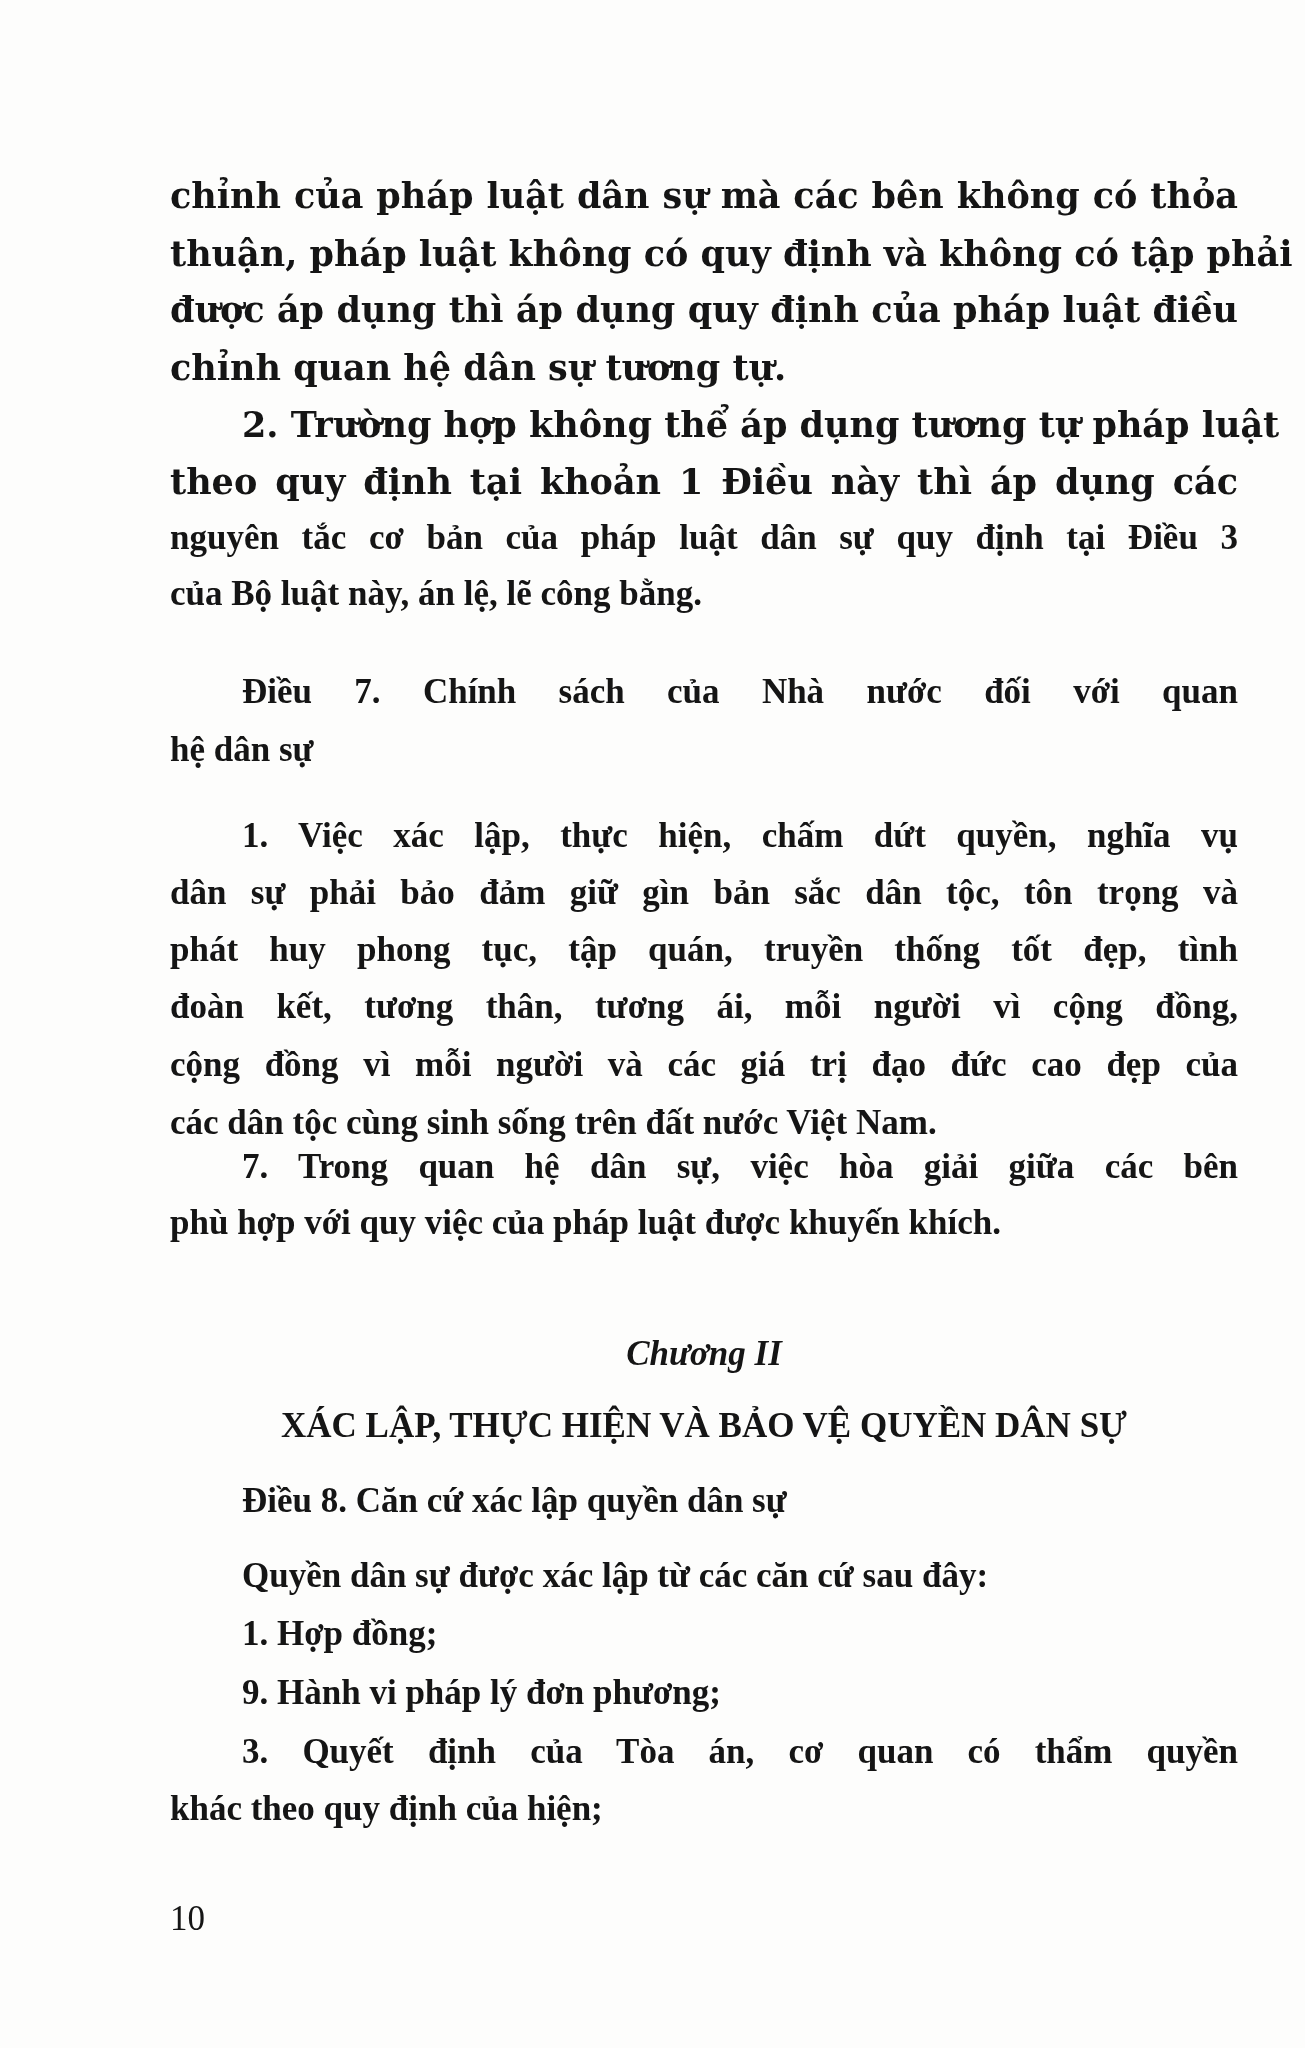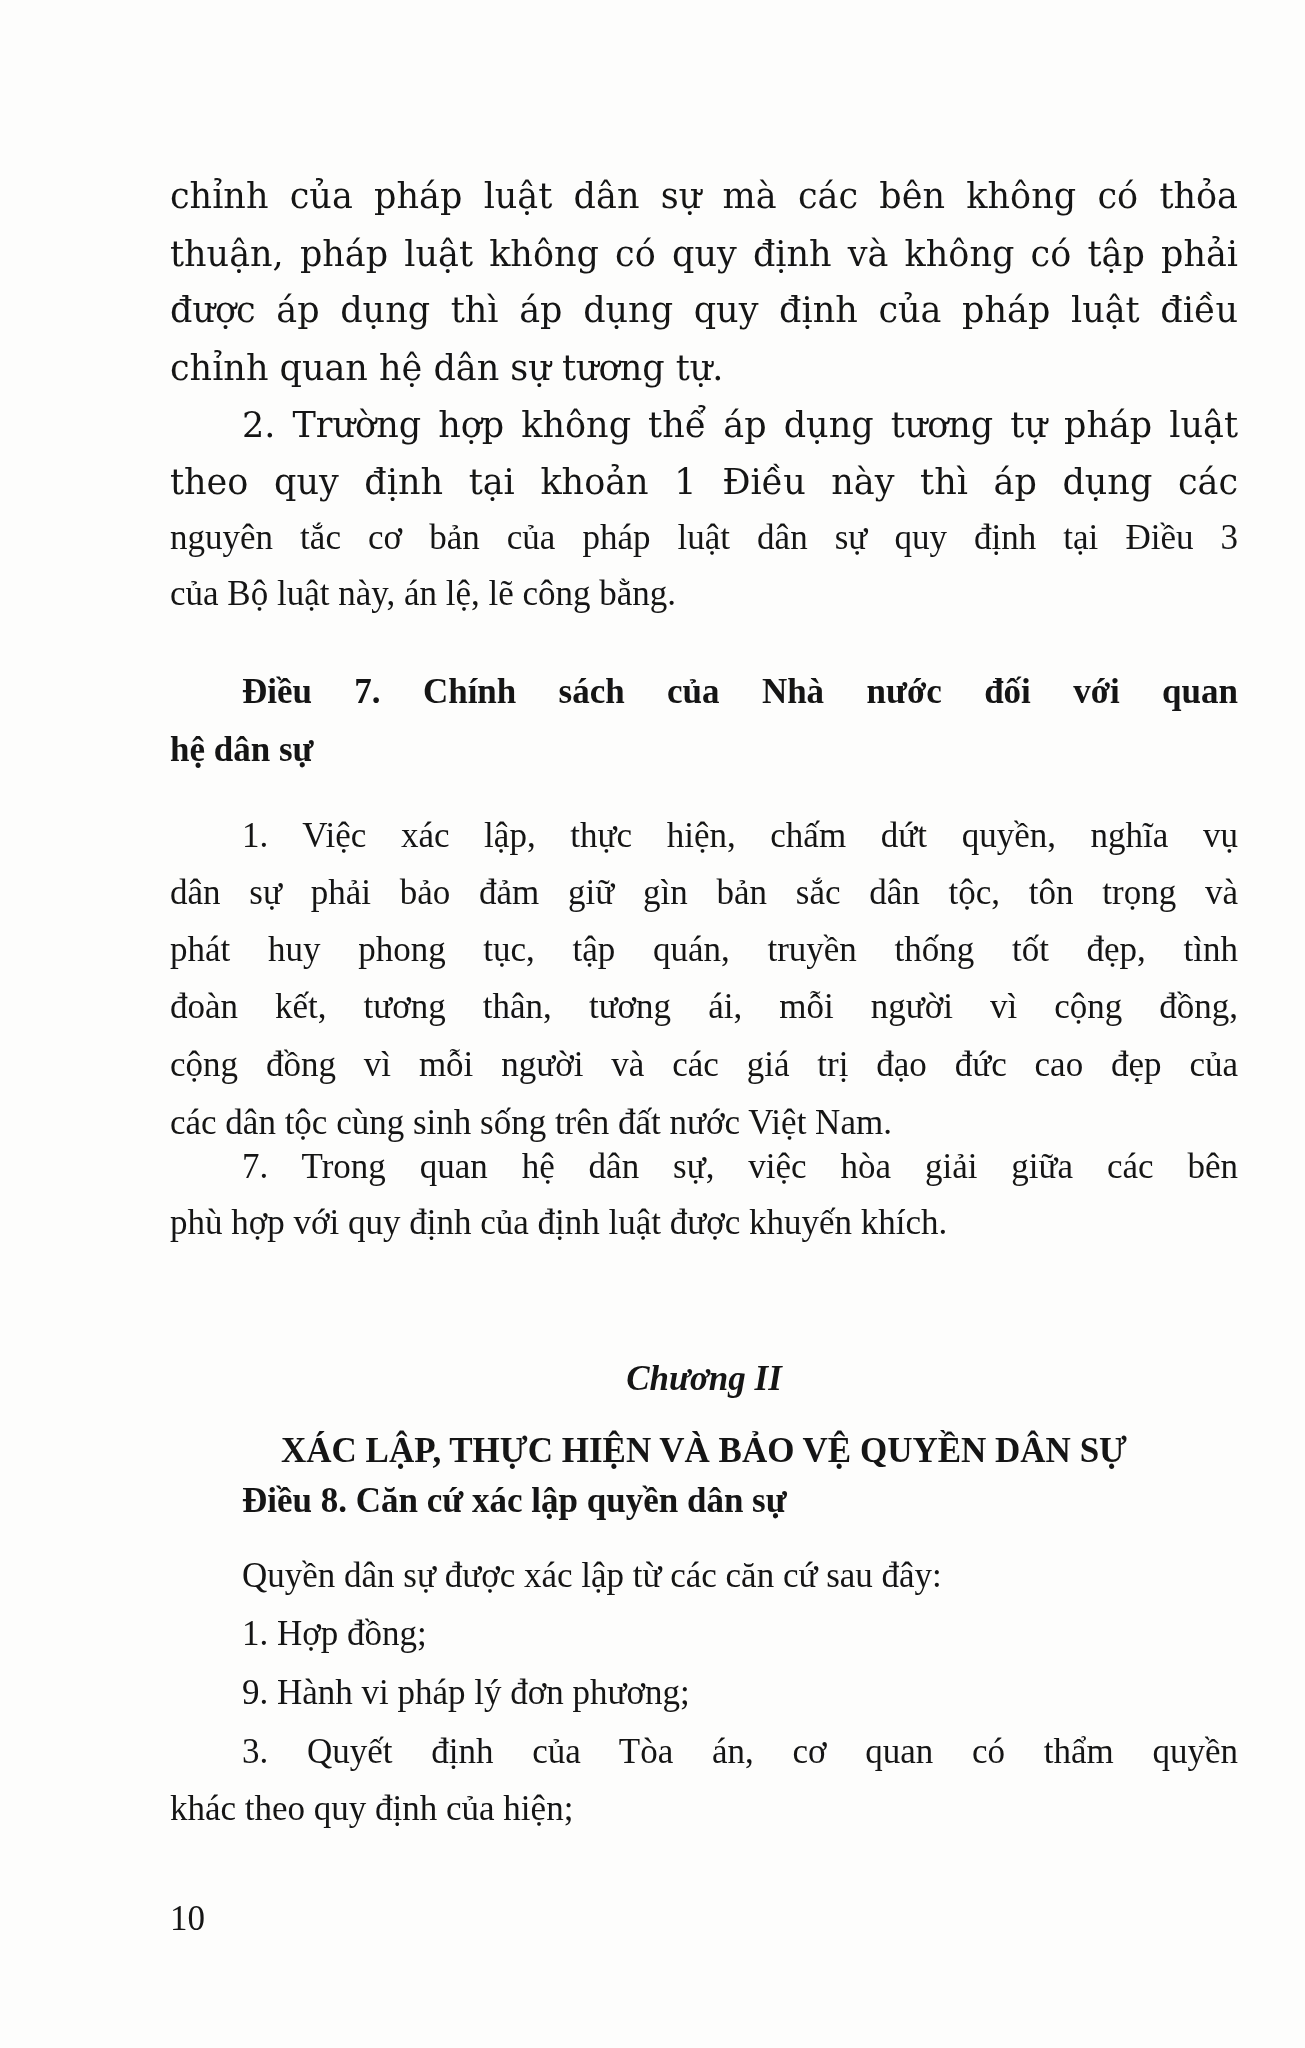--- a/index.html
+++ b/index.html
@@ -4,26 +4,27 @@
 <style>
   html, body { margin: 0; padding: 0; }
   body {
     width: 1305px; height: 2048px; background: #fdfdfc; position: relative; overflow: hidden;
     font-family: "DejaVu Serif", "Liberation Serif", serif; color: #151515;
   }
   .line {
     position: absolute; left: 170px; width: 1068px; font-size: 35px; line-height: 40px;
     white-space: nowrap; text-align: justify; text-align-last: justify;
     transform: translateY(-30px);
+    font-weight: bold;
   }
   .narrow { font-family: "Liberation Serif", serif; font-size: 35px; }
   .last { text-align-last: left; }
   .indent { left: 242px; width: 996px; }
   .heading { font-family: "Liberation Serif", serif; font-weight: bold; font-size: 35px; }
-  .center { left: 170px; width: 1068px; text-align: right; text-align-last: center; margin-top: 25px; }
+  .center { left: 170px; width: 1068px; text-align: right; text-align-last: center; }
   .italic { font-style: italic; }
   .pagenum { position: absolute; left: 170px; font-size: 35px; font-family: Liberation Serif, serif; transform: translateY(-30px); }
 </style>
 </head>
 <body>
 
 <div>
 
   <div class="line" style="top:206px">chỉnh của pháp luật dân sự mà các bên không có thỏa</div>
   <div class="line" style="top:264px">thuận, pháp luật không có quy định và không có tập phải</div>
@@ -39,21 +40,21 @@
   <div class="line last heading" style="top:760px">hệ dân sự</div>
 
   <div class="line indent narrow" style="top:846px">1. Việc xác lập, thực hiện, chấm dứt quyền, nghĩa vụ</div>
   <div class="line narrow" style="top:903px">dân sự phải bảo đảm giữ gìn bản sắc dân tộc, tôn trọng và</div>
   <div class="line narrow" style="top:960px">phát huy phong tục, tập quán, truyền thống tốt đẹp, tình</div>
   <div class="line narrow" style="top:1017px">đoàn kết, tương thân, tương ái, mỗi người vì cộng đồng,</div>
   <div class="line narrow" style="top:1075px">cộng đồng vì mỗi người và các giá trị đạo đức cao đẹp của</div>
   <div class="line last narrow" style="top:1133px">các dân tộc cùng sinh sống trên đất nước Việt Nam.</div>
 
   <div class="line indent narrow" style="top:1177px">7. Trong quan hệ dân sự, việc hòa giải giữa các bên</div>
-  <div class="line last narrow" style="top:1233px">phù hợp với quy định của định luật được khuyến khích.</div>
+  <div class="line last narrow" style="top:1233px">phù hợp với quy việc của pháp luật được khuyến khích.</div>
 
   <div class="line center heading italic" style="top:1364px">Chương II</div>
   <div class="line center heading" style="top:1436px">XÁC LẬP, THỰC HIỆN VÀ BẢO VỆ QUYỀN DÂN SỰ</div>
 
   <div class="line indent last heading" style="top:1511px">Điều 8. Căn cứ xác lập quyền dân sự</div>
   <div class="line indent last narrow" style="top:1586px">Quyền dân sự được xác lập từ các căn cứ sau đây:</div>
   <div class="line indent last narrow" style="top:1644px">1. Hợp đồng;</div>
   <div class="line indent last narrow" style="top:1703px">9. Hành vi pháp lý đơn phương;</div>
   <div class="line indent narrow" style="top:1762px">3. Quyết định của Tòa án, cơ quan có thẩm quyền</div>
   <div class="line last narrow" style="top:1819px">khác theo quy định của hiện;</div>

